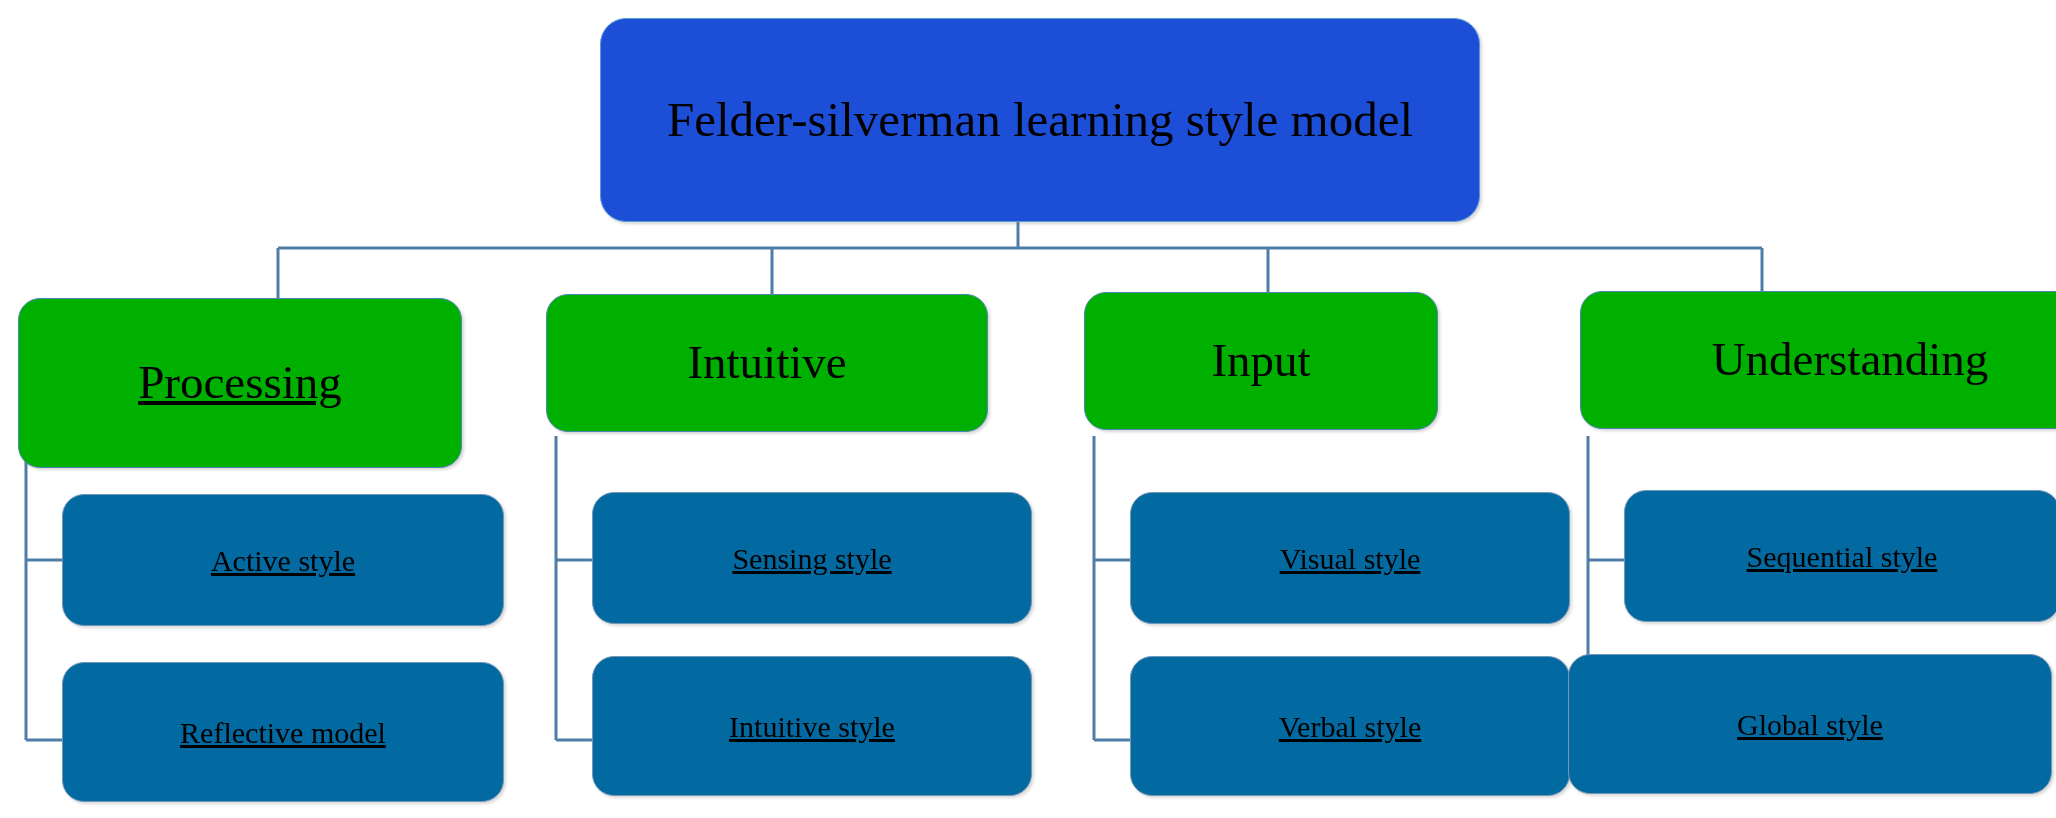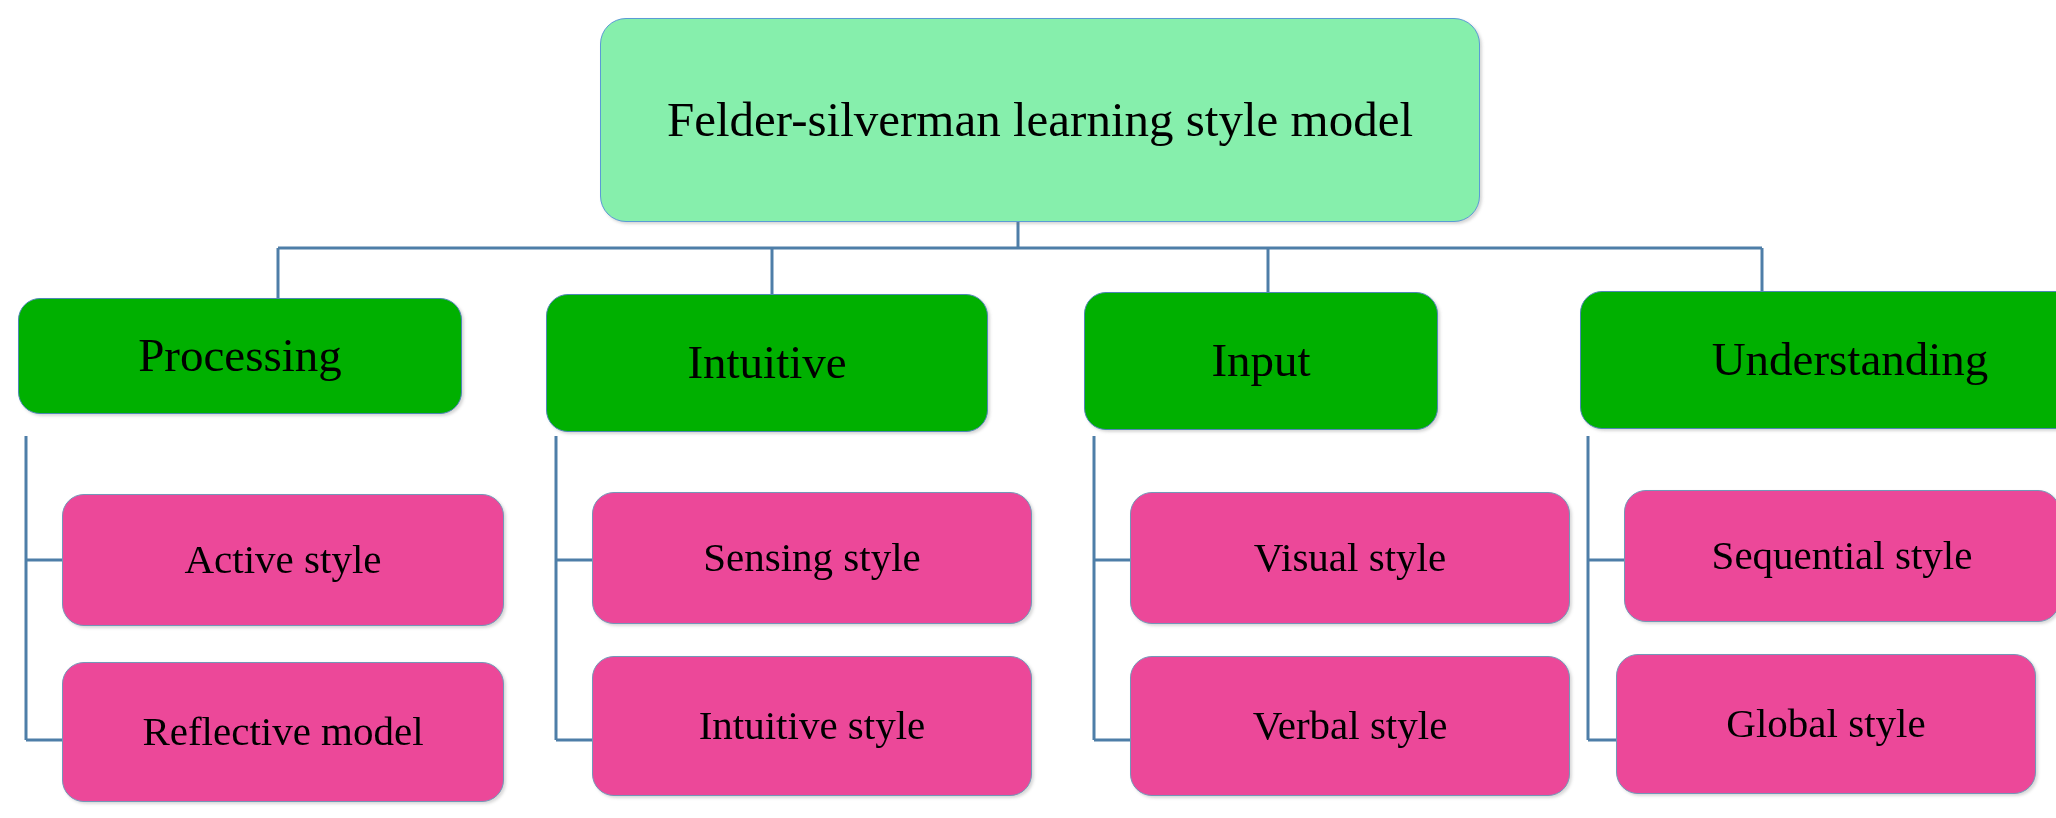--- a/index.html
+++ b/index.html
@@ -28,39 +28,40 @@
     box-sizing: border-box;
     display: flex;
     align-items: center;
     justify-content: center;
     text-align: center;
     color: #000000;
     line-height: 1.1;
     white-space: nowrap;
   }
   .node-root {
-    background: #86efac;
+    background: #1d4ed8;
     border: 1px solid #5B9BD5;
     border-radius: 26px;
     font-size: 49px;
     box-shadow: 2px 2px 3px rgba(120,120,120,0.30);
   }
   .node-category {
     background: #00B000;
     border: 1px solid #4E87B5;
     border-radius: 22px;
     font-size: 47px;
     box-shadow: 2px 2px 3px rgba(120,120,120,0.30);
   }
   .node-style {
-    background: #ec4899;
+    background: #0369a1;
     border: 1px solid #7397B8;
     border-radius: 22px;
-    font-size: 41px;
+    font-size: 30px;
     box-shadow: 2px 2px 3px rgba(130,130,130,0.30);
+    text-decoration: underline;
   }
 </style>
 </head>
 <body>
 
 <div id="canvas">
 
   <svg id="wires" viewBox="0 0 2056 818" width="2056" height="818" xmlns="http://www.w3.org/2000/svg">
     <g stroke="#4E7EA8" stroke-width="3" fill="none" stroke-linecap="butt">
 
@@ -88,21 +89,21 @@
       <line x1="1588" y1="436" x2="1588" y2="740"></line>
       <line x1="1588" y1="560" x2="1624" y2="560"></line>
       <line x1="1588" y1="740" x2="1624" y2="740"></line>
     </g>
   </svg>
 
   <div class="node node-root" style="left:600px; top:18px; width:880px; height:204px;">
     <span>Felder-silverman learning style model</span>
   </div>
 
-  <div class="node node-category" style="left:18px; top:298px; width:444px; height:116px;">
+  <div class="node node-category" style="left:18px; top:298px; width:444px; height:170px;text-decoration:underline;">
     <span>Processing</span>
   </div>
 
   <div class="node node-category" style="left:546px; top:294px; width:442px; height:138px;">
     <span>Intuitive</span>
   </div>
 
   <div class="node node-category" style="left:1084px; top:292px; width:354px; height:138px;">
     <span>Input</span>
   </div>
@@ -132,17 +133,17 @@
   </div>
 
   <div class="node node-style" style="left:1130px; top:656px; width:440px; height:140px;">
     <span>Verbal style</span>
   </div>
 
   <div class="node node-style" style="left:1624px; top:490px; width:436px; height:132px;">
     <span>Sequential style</span>
   </div>
 
-  <div class="node node-style" style="left:1616px; top:654px; width:420px; height:140px;">
+  <div class="node node-style" style="left:1568px; top:654px; width:484px; height:140px;">
     <span>Global style</span>
   </div>
 
 </div>
 
 </body></html>

